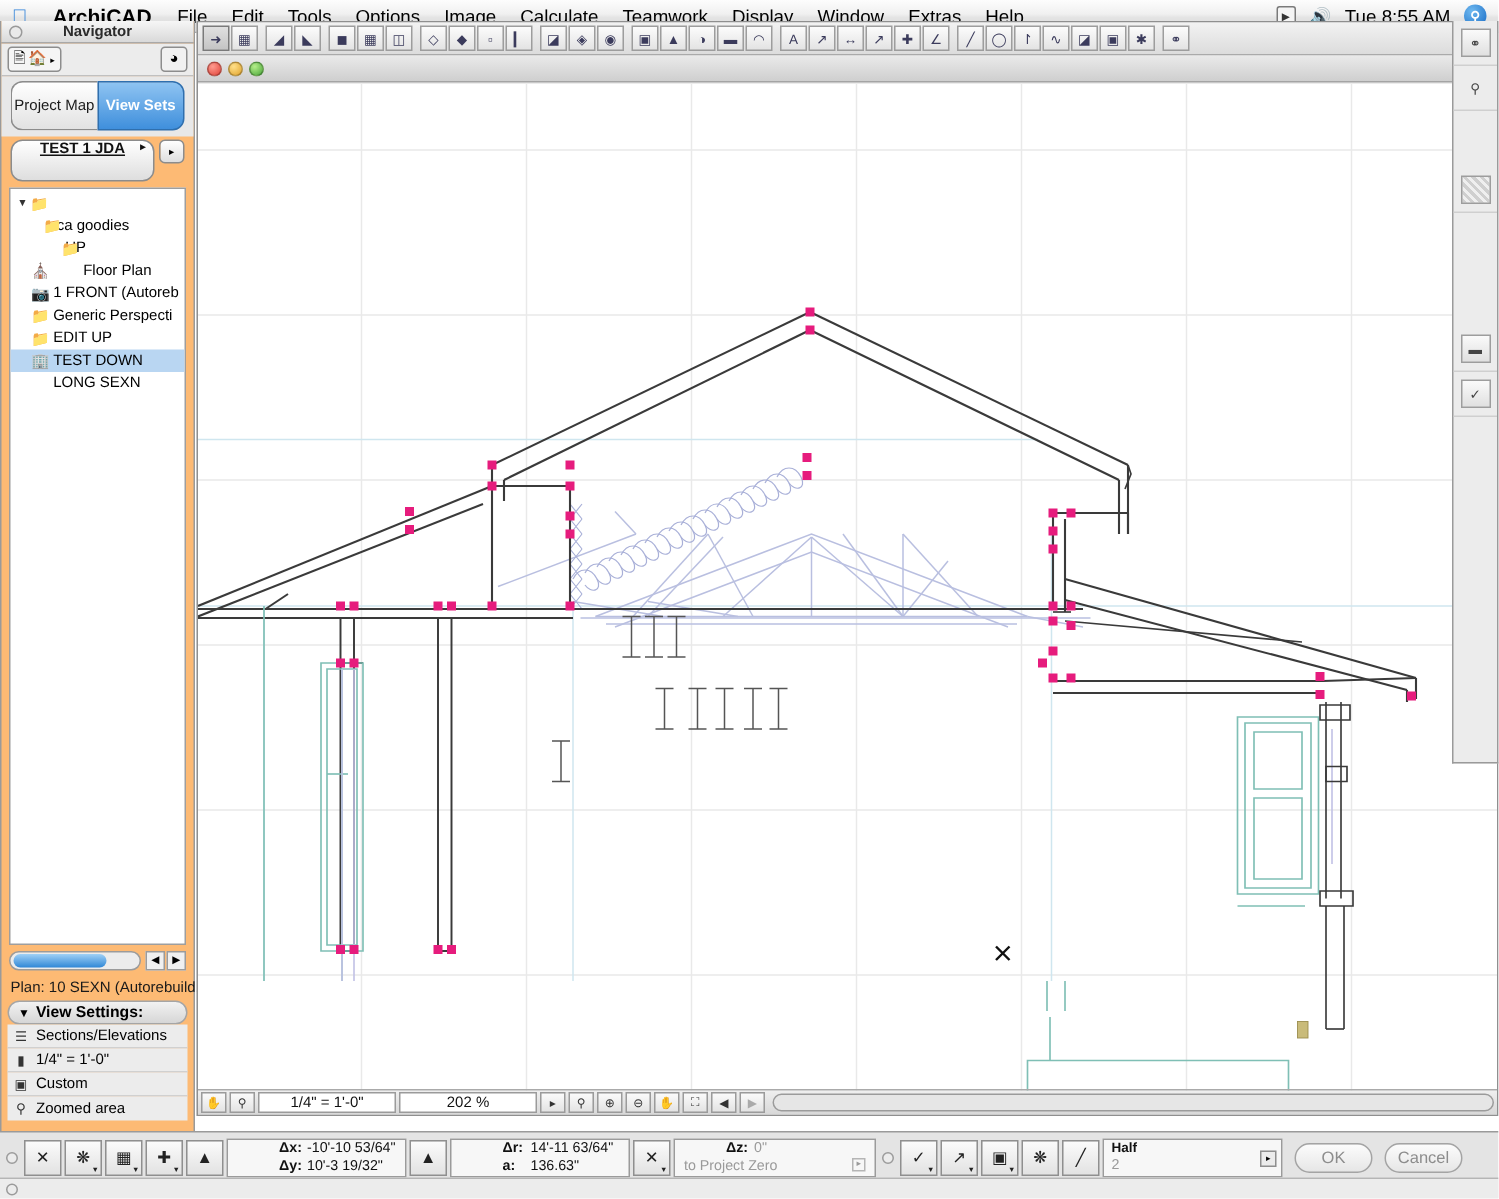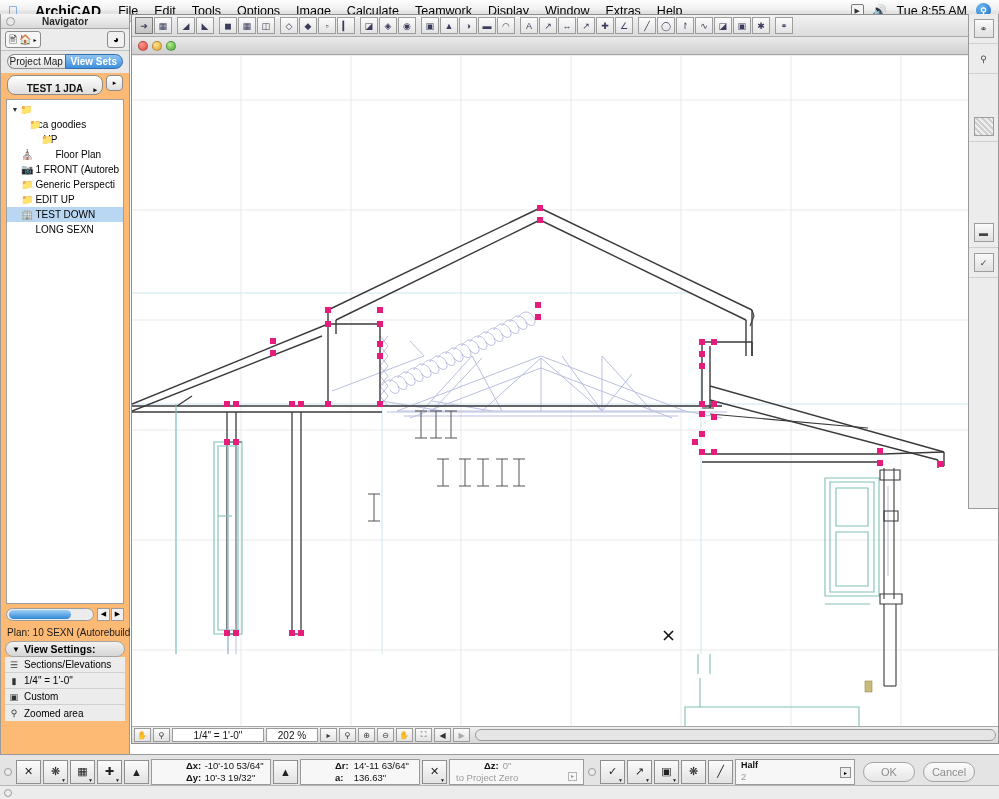--- a/index.html
+++ b/index.html
@@ -70,38 +70,38 @@
   .mini-ico { font-size: 10px; line-height: 1; }
   .nav-btn-right {
     margin-left: auto; width: 18px; height: 17px;
     border: 1px solid #8d8d8d; border-radius: 3px; background: #f1f1f1;
     display:flex; align-items:center; justify-content:center; font-size: 10px;
   }
   .nav-tabs {
     display: flex; padding: 3px 6px 4px 6px; background: #e8e8e8;
   }
   .nav-tab {
-    flex: 1; text-align: center; font-size: 10px; padding: 1px 0;
+    flex: 1; text-align: center; font-size: 10px; padding: 10px 0;
     border: 1px solid #8c8c8c; background: linear-gradient(#ffffff,#e2e2e2);
     color: #1a1a1a;
   }
   .nav-tab:first-child { border-radius: 8px 0 0 8px; border-right: none; }
   .nav-tab:last-child { border-radius: 0 8px 8px 0; }
   .nav-tab.active {
     background: linear-gradient(#8fc4f2,#3f8fdc); color: #fff; font-weight: bold;
     border-color: #2f6fae;
   }
   .nav-popup {
     margin: 2px 6px 4px 6px; display: flex; gap: 3px;
   }
   .nav-popup-main {
-    flex: 1; height: 20px; border: 1px solid #8c8c8c; border-radius: 8px;
+    flex: 1; height: 28px; border: 1px solid #8c8c8c; border-radius: 8px;
     background: linear-gradient(#ffffff,#dedede);
-    display: flex; align-items: flex-end; justify-content: center; position: relative;
-    font-size: 10px; font-weight: bold; color: #111;
+    display: flex; align-items: flex-start; justify-content: center; position: relative;
+    font-size: 10px; font-weight: bold; color: #111; text-decoration: underline;
   }
   .nav-popup-main .arw { position: absolute; right: 5px; font-size: 7px; }
   .nav-popup-side {
     width: 17px; height: 16px; border: 1px solid #8c8c8c; border-radius: 4px;
     background: linear-gradient(#ffffff,#dedede);
     display: flex; align-items: center; justify-content: center; font-size: 7px;
   }
   .nav-tree {
     margin: 0 5px; height: 505px; background: #ffffff;
     border: 1px solid #9e9e9e; overflow: hidden; padding-top: 2px;
@@ -696,21 +696,21 @@
           <rect x="806" y="405" width="6" height="6"></rect>
           <rect x="560" y="383" width="6" height="6"></rect>
         </g>
       </svg>
     </div>
 
     <div class="scalebar">
       <div class="sb-btn">✋</div>
       <div class="sb-btn">⚲</div>
       <div class="sb-field" style="width:92px">1/4"  =   1'-0"</div>
-      <div class="sb-field" style="width:52px">202 %</div>
+      <div class="sb-field" style="width:92px">202 %</div>
       <div class="sb-btn">▸</div>
       <div class="sb-btn">⚲</div>
       <div class="sb-btn">⊕</div>
       <div class="sb-btn">⊖</div>
       <div class="sb-btn">✋</div>
       <div class="sb-btn">⛶</div>
       <div class="sb-btn">◀</div>
       <div class="sb-btn" style="color:#aaa">▶</div>
       <div class="sb-track"></div>
     </div>

